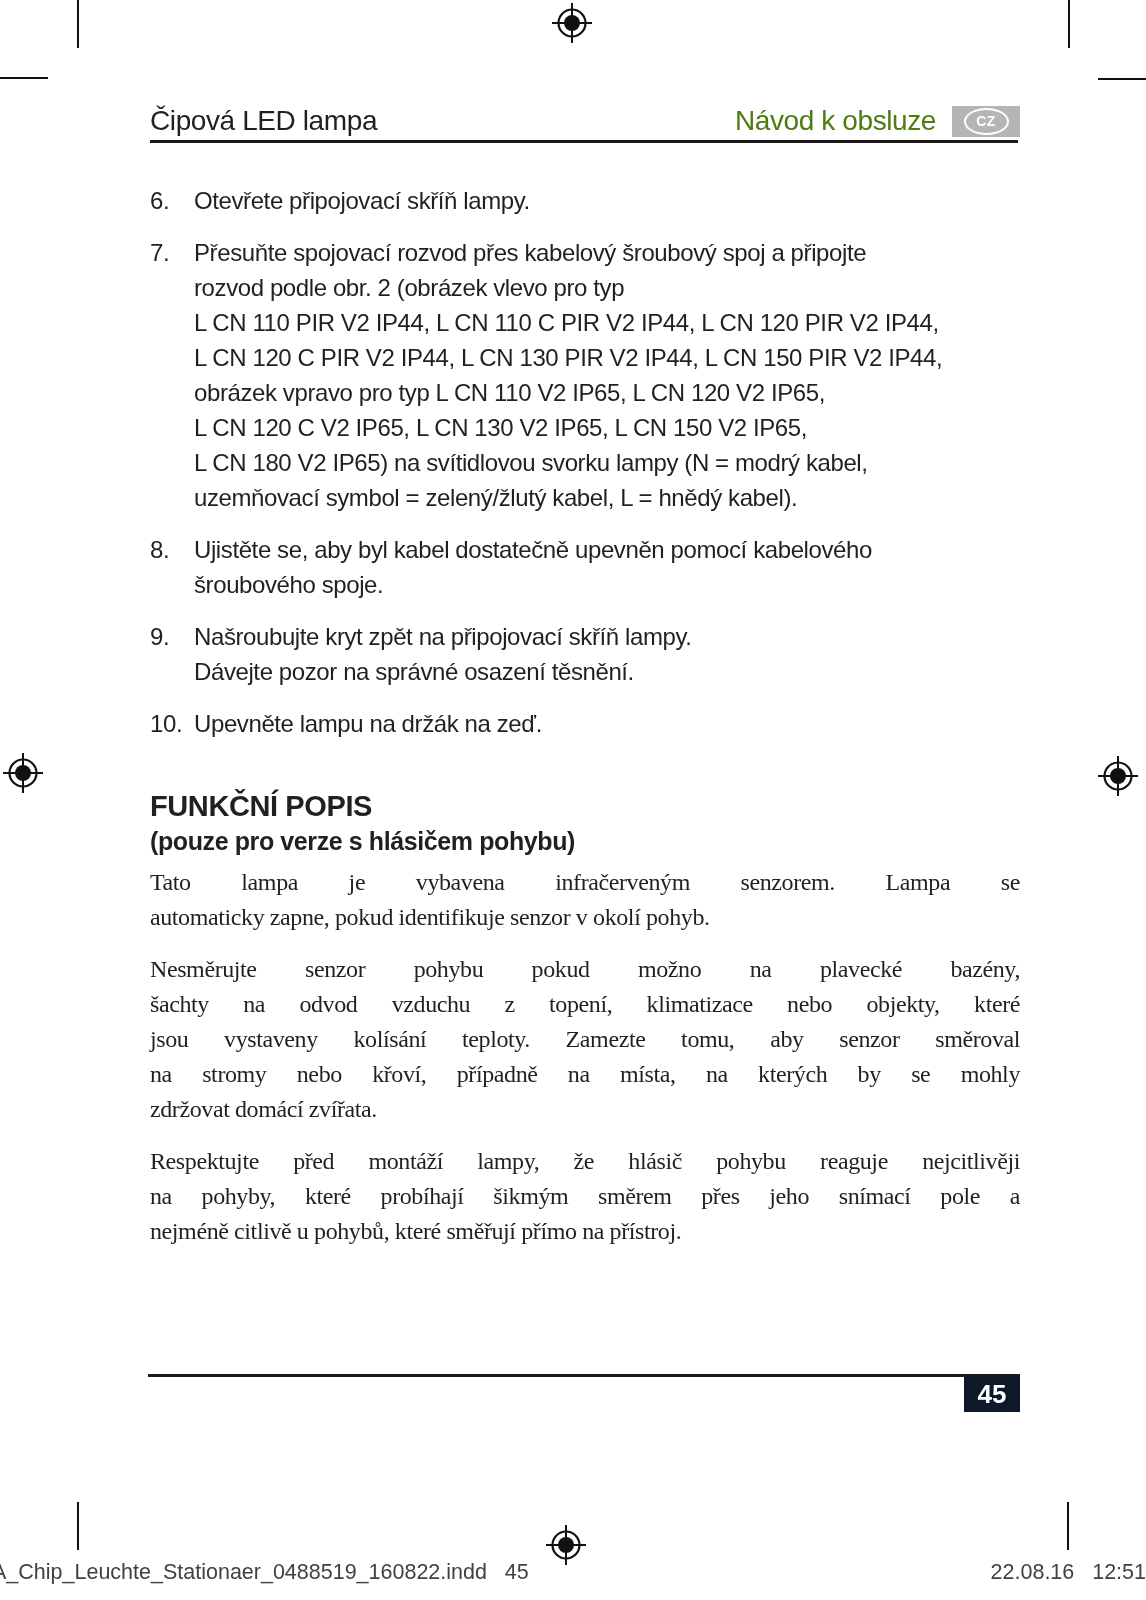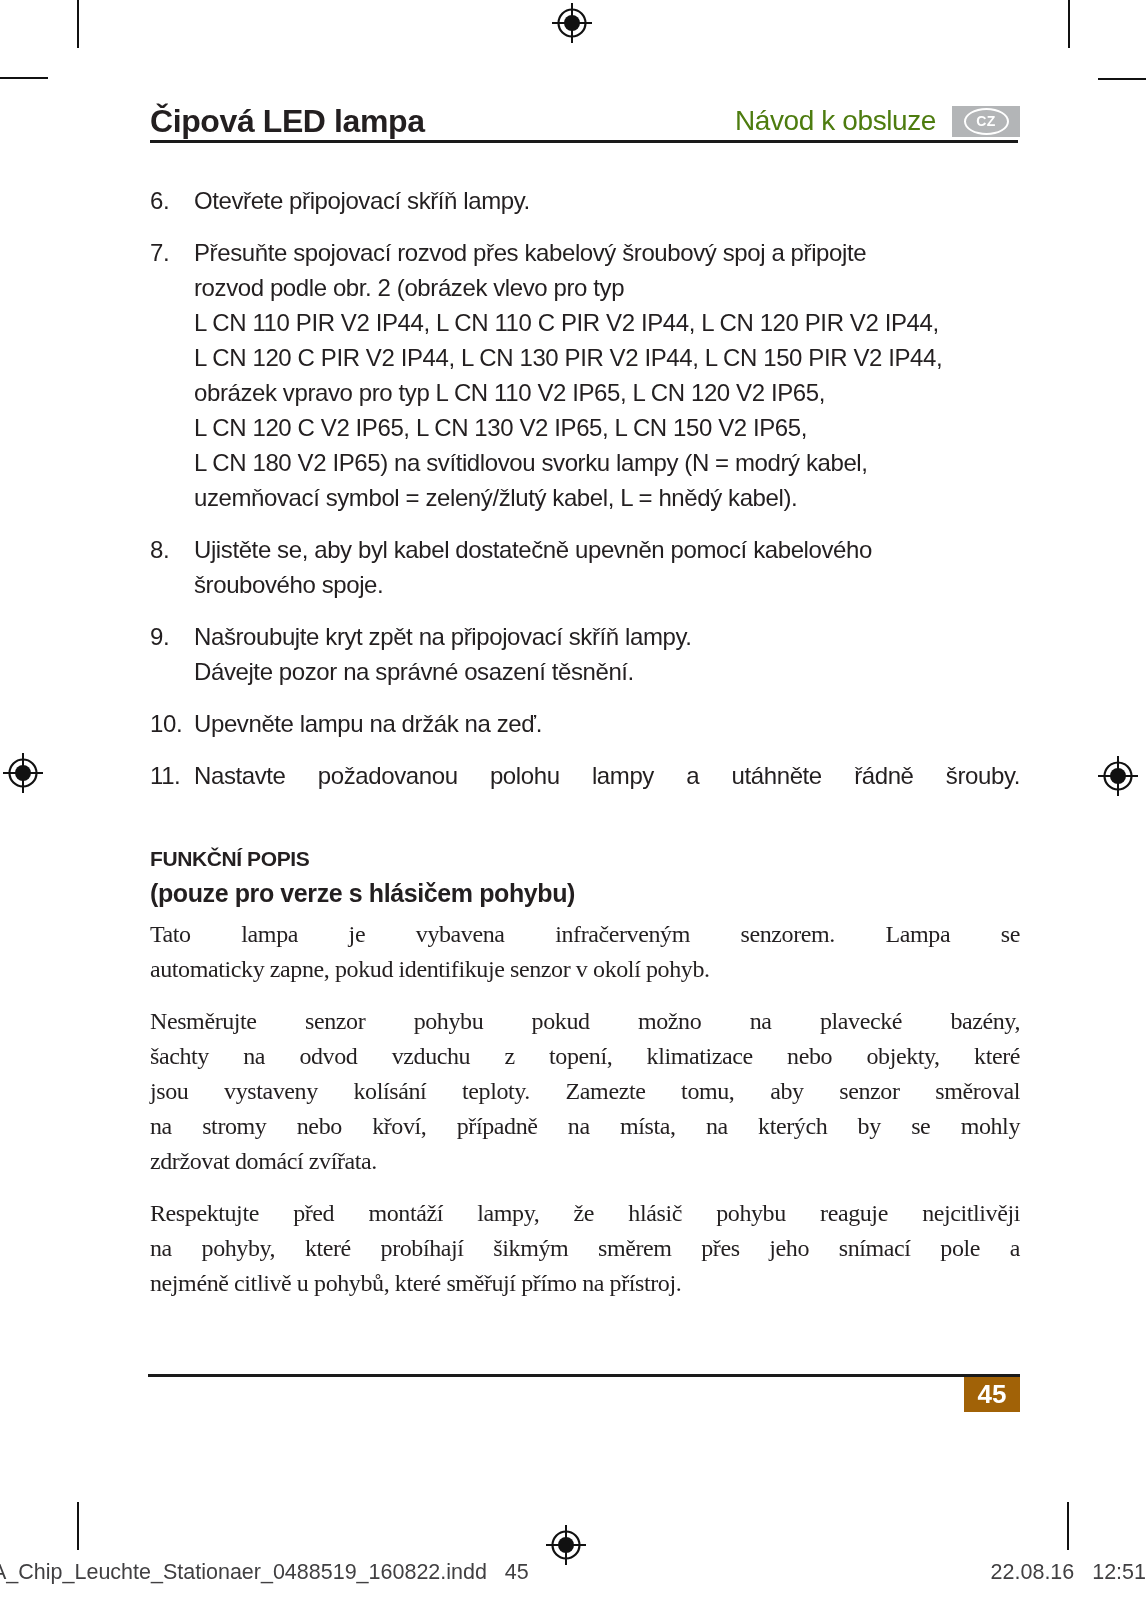--- a/index.html
+++ b/index.html
@@ -20,21 +20,21 @@
 
   
   .regmark { position:absolute; width:44px; height:44px; }
 
   
   .header {
     position:absolute; left:150px; top:100px; width:870px; height:42px;
     display:flex; align-items:center;
   }
   .header .title {
-    font-size:32px; font-weight:bold; letter-spacing:-0.4px;
+    font-size:28px; font-weight:normal; letter-spacing:-0.4px;
   }
   .header .spacer { flex:1; }
   .header .subtitle {
     font-size:28px; font-weight:normal; letter-spacing:-0.4px;
     color:#4d7c0f; margin-right:16px;
   }
   .lang-badge {
     width:68px; height:31px; background:#b3b5b7;
     display:flex; align-items:center; justify-content:center;
     flex:none;
@@ -55,32 +55,32 @@
   }
   .step { display:flex; margin-bottom:17px; }
   .step .num { flex:none; width:44px; }
   .step .text { flex:1; }
   .line { display:block; }
   .justify-lines .line { text-align:justify; text-align-last:justify; }
   .justify-lines .line:last-child { text-align-last:auto; }
   .justify-all .line { text-align:justify; text-align-last:justify; }
 
   .section-heading {
-    margin-top:48px; font-weight:bold; font-size:21px; line-height:35px;
+    margin-top:48px; font-weight:bold; font-size:29px; line-height:35px;
   }
   .section-subheading { font-weight:bold; font-size:25px; line-height:35px; }
   .para { margin:6px 0 17px 0;font-family:Liberation Serif, serif; }
 
   
   .footer-rule {
     position:absolute; left:148px; top:1374px; width:872px; height:2.5px; background:#1a1a1a;
   }
   .page-num-badge {
     position:absolute; left:964px; top:1377px; width:56px; height:35px;
-    background:#a16207; color:#ffffff; font-size:26px; font-weight:bold;
+    background:#0f172a; color:#ffffff; font-size:26px; font-weight:bold;
     display:flex; align-items:center; justify-content:center;
   }
   .print-filename {
     position:absolute; left:-8px; top:1560px;
     font-size:21.5px; color:#414042; white-space:pre;
   }
   .print-timestamp {
     position:absolute; right:0; top:1560px;
     font-size:21.5px; color:#414042; white-space:pre;
   }
@@ -171,26 +171,20 @@
         </span>
     </div>
 
     <div class="step">
       <span class="num">10.</span>
       <span class="text">
           <div class="line">Upevněte lampu na držák na zeď.</div>
         </span>
     </div>
 
-    <div class="step">
-      <span class="num">11.</span>
-      <span class="text justify-all">
-          <div class="line">Nastavte požadovanou polohu lampy a utáhněte řádně šrouby.</div>
-        </span>
-    </div>
 
     <div class="section-heading">FUNKČNÍ POPIS</div>
     <div class="section-subheading">(pouze pro verze s hlásičem pohybu)</div>
 
     <div class="para justify-lines">
         <div class="line">Tato lampa je vybavena infračerveným senzorem. Lampa se</div>
         <div class="line">automaticky zapne, pokud identifikuje senzor v okolí pohyb.</div>
       </div>
     <div class="para justify-lines">
         <div class="line">Nesměrujte senzor pohybu pokud možno na plavecké bazény,</div>

